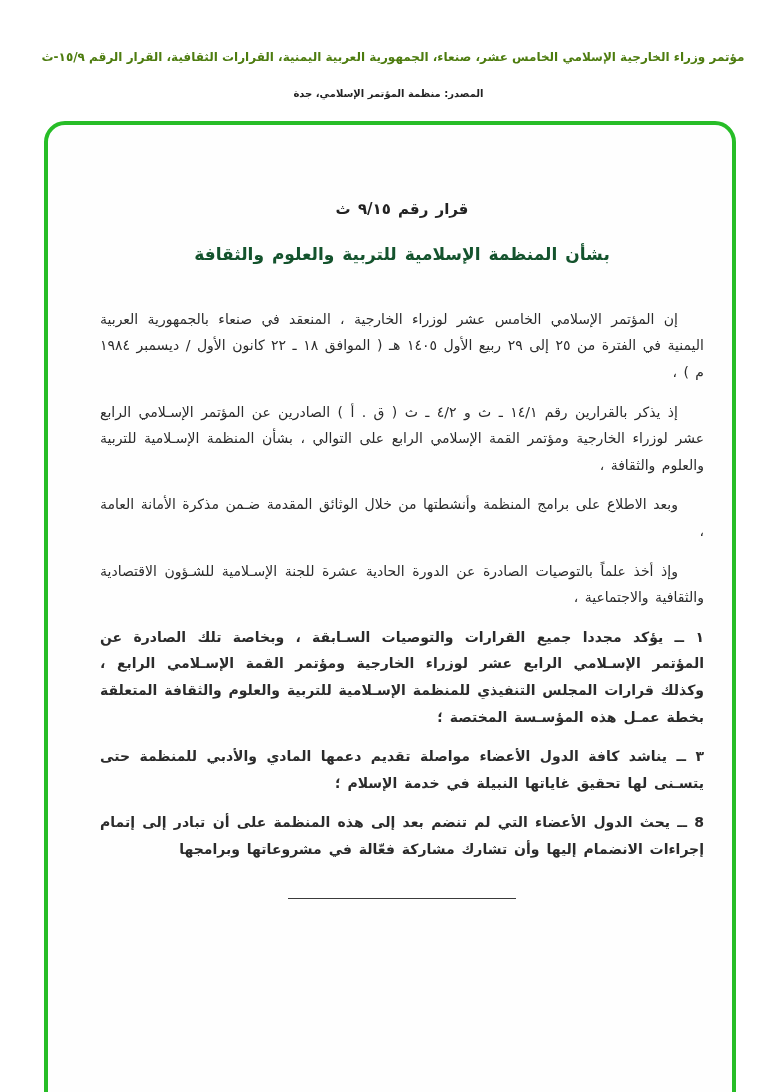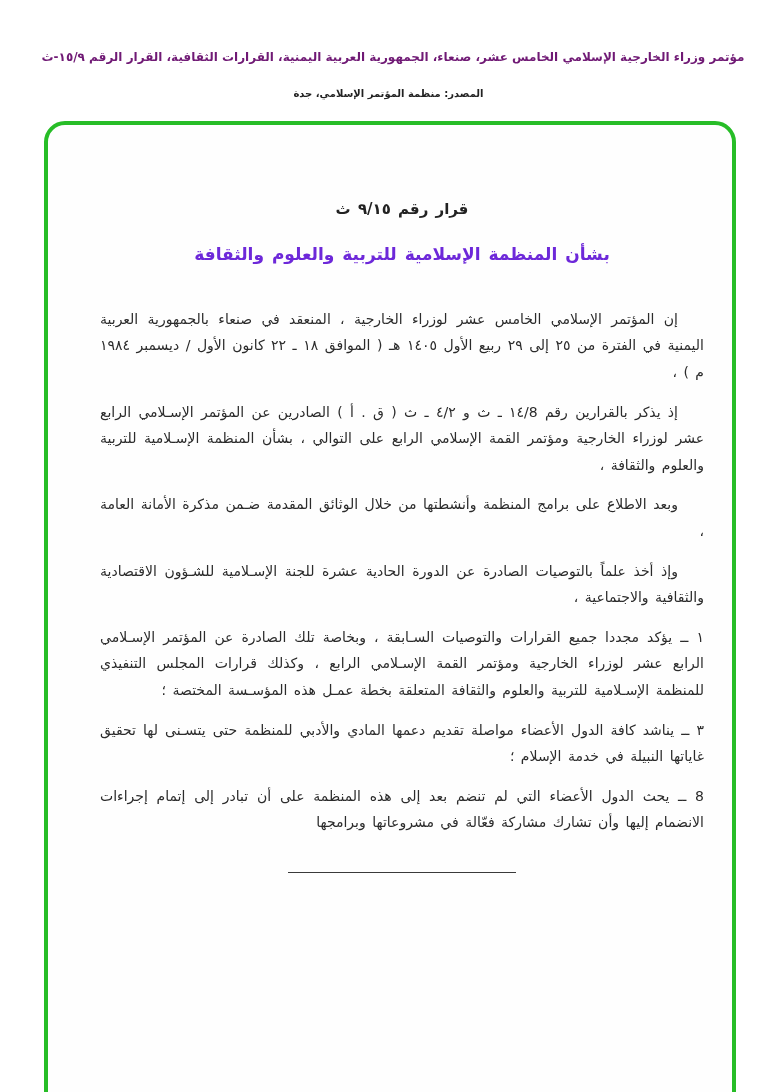--- a/index.html
+++ b/index.html
@@ -14,21 +14,21 @@
   .page { position: absolute; inset: 0; background: #ffffff; }
 
   
   .top-header {
     position: absolute;
     top: 50px; left: 0;
     width: 777px;
     text-align: center;
     direction: rtl;
   }
-  .top-header .l1 { font-size: 12px; font-weight: bold; color: #701a75; letter-spacing: 0; padding-left: 9px; }
+  .top-header .l1 { font-size: 12px; font-weight: bold; color: #4d7c0f; letter-spacing: 0; padding-left: 9px; }
   .top-header .l2 { font-size: 10px; font-weight: bold; color: #222; margin-top: 24px; }
 
   
   .frame {
     position: absolute;
     left: 44px; top: 121px;
     width: 692px; height: 1091px;
     border: 4px solid #27bd27;
     border-radius: 21px;
     background: #fefefe;
@@ -48,31 +48,32 @@
     text-align: center;
     font-weight: bold;
     font-size: 15px;
     color: #222;
     margin-bottom: 14px;
   }
   .doc-subtitle {
     text-align: center;
     font-weight: bold;
     font-size: 17px;
-    color: #6d28d9;
+    color: #14532d;
     margin-bottom: 36px;
   }
   .para {
     text-align: justify;
     text-indent: 26px;
     margin-bottom: 13px;
   }
   .item {
     text-align: justify;
     margin-bottom: 13px;
+    font-weight: bold;
   }
   .item .num { white-space: nowrap; }
   .end-line {
     width: 228px;
     margin: 36px auto 0;
     border-top: 1.5px solid #3a3a3a;
     height: 0;
   }
 </style>
 </head>
@@ -88,21 +89,21 @@
   <div class="frame" style="border-color: rgb(39, 189, 39);">
 
     <div class="doc">
 
       <div class="doc-title">قرار رقم ٩/١٥ ث</div>
 
       <div class="doc-subtitle">بشأن المنظمة الإسلامية للتربية والعلوم والثقافة</div>
 
       <p class="para">إن المؤتمر الإسلامي الخامس عشر لوزراء الخارجية ، المنعقد في صنعاء بالجمهورية العربية اليمنية في الفترة من ٢٥ إلى ٢٩ ربيع الأول ١٤٠٥ هـ ( الموافق ١٨ ـ ٢٢ كانون الأول / ديسمبر ١٩٨٤ م ) ،</p>
 
-      <p class="para">إذ يذكر بالقرارين رقم ١٤/8 ـ ث و ٤/٢ ـ ث ( ق . أ ) الصادرين عن المؤتمر الإسـلامي الرابع عشر لوزراء الخارجية ومؤتمر القمة الإسلامي الرابع على التوالي ، بشأن المنظمة الإسـلامية للتربية والعلوم والثقافة ،</p>
+      <p class="para">إذ يذكر بالقرارين رقم ١٤/١ ـ ث و ٤/٢ ـ ث ( ق . أ ) الصادرين عن المؤتمر الإسـلامي الرابع عشر لوزراء الخارجية ومؤتمر القمة الإسلامي الرابع على التوالي ، بشأن المنظمة الإسـلامية للتربية والعلوم والثقافة ،</p>
 
       <p class="para">وبعد الاطلاع على برامج المنظمة وأنشطتها من خلال الوثائق المقدمة ضـمن مذكرة الأمانة العامة ،</p>
 
       <p class="para">وإذ أخذ علماً بالتوصيات الصادرة عن الدورة الحادية عشرة للجنة الإسـلامية للشـؤون الاقتصادية والثقافية والاجتماعية ،</p>
 
       <div class="item">
         <span class="num">١ ــ</span>
         <span>يؤكد مجددا جميع القرارات والتوصيات السـابقة ، وبخاصة تلك الصادرة عن المؤتمر الإسـلامي الرابع عشر لوزراء الخارجية ومؤتمر القمة الإسـلامي الرابع ، وكذلك قرارات المجلس التنفيذي للمنظمة الإسـلامية للتربية والعلوم والثقافة المتعلقة بخطة عمـل هذه المؤسـسة المختصة ؛</span>
       </div>
 

